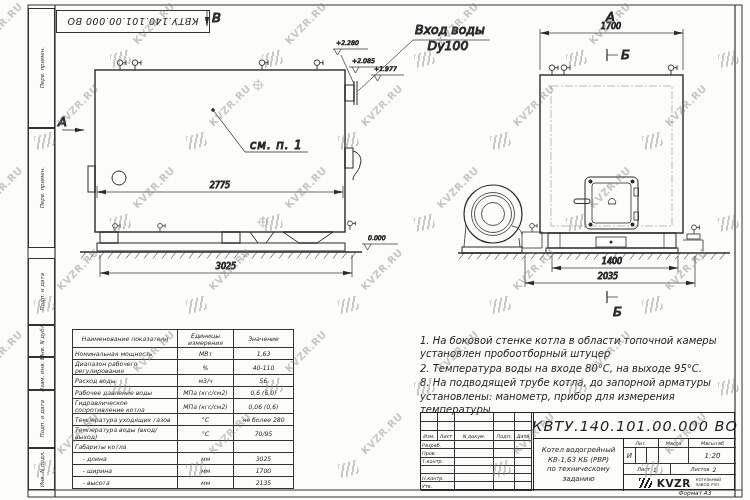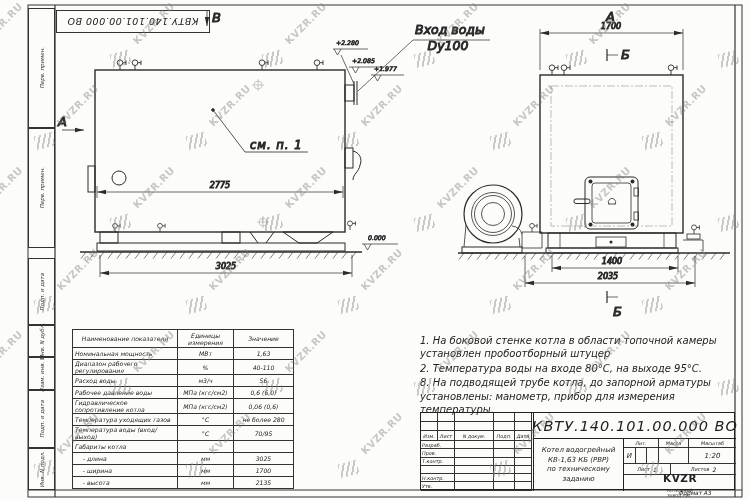--- a/index.html
+++ b/index.html
@@ -53,21 +53,21 @@
   .tb-title{position:absolute;left:113px;top:26px;width:90px;height:52px;border-right:1.2px solid #222;
             text-align:center;font-size:7px;line-height:9.5px;padding-top:7px;}
   .tb-right{position:absolute;left:203px;top:26px;width:112px;height:52px;font-size:4.8px;}
   .tbr-row{display:flex;}
   .tbr-cell{border-right:.7px solid #333;border-bottom:.7px solid #333;display:flex;
             align-items:center;justify-content:center;overflow:hidden;}
   .tbr-cell:last-child{border-right:none;}
   .lit-val{font-size:7px;}
   .scale-val{font-size:7px;}
   .sheet-lab{font-size:5px;margin-right:3px;} .sheet-val{font-size:6px;}
-  .logo-row{display:flex;align-items:center;justify-content:center;height:15.5px;gap:5px;font-style:normal;flex-direction:column;}
+  .logo-row{display:flex;align-items:center;justify-content:center;height:15.5px;gap:5px;font-style:normal;}
   .logo-mark{width:13px;height:10px;background:repeating-linear-gradient(115deg,#222 0 1.8px,transparent 1.8px 4.2px);}
   .logo-name{font-weight:bold;font-size:10.5px;letter-spacing:.5px;}
   .logo-sub{display:flex;flex-direction:column;font-size:3.9px;line-height:1.15;color:#333;}
   .format-lab{position:absolute;left:640px;top:490px;width:110px;text-align:center;font-size:5.8px;}
 
   
   .wm-layer{position:absolute;left:0;top:0;width:750px;height:500px;pointer-events:none;}
   .wm-text{position:absolute;color:rgba(125,125,125,.42);font-size:10px;font-style:normal;
            font-weight:bold;letter-spacing:.5px;transform:rotate(-45deg);white-space:nowrap;}
   .wm-logo{position:absolute;width:19px;height:14px;opacity:.45;

